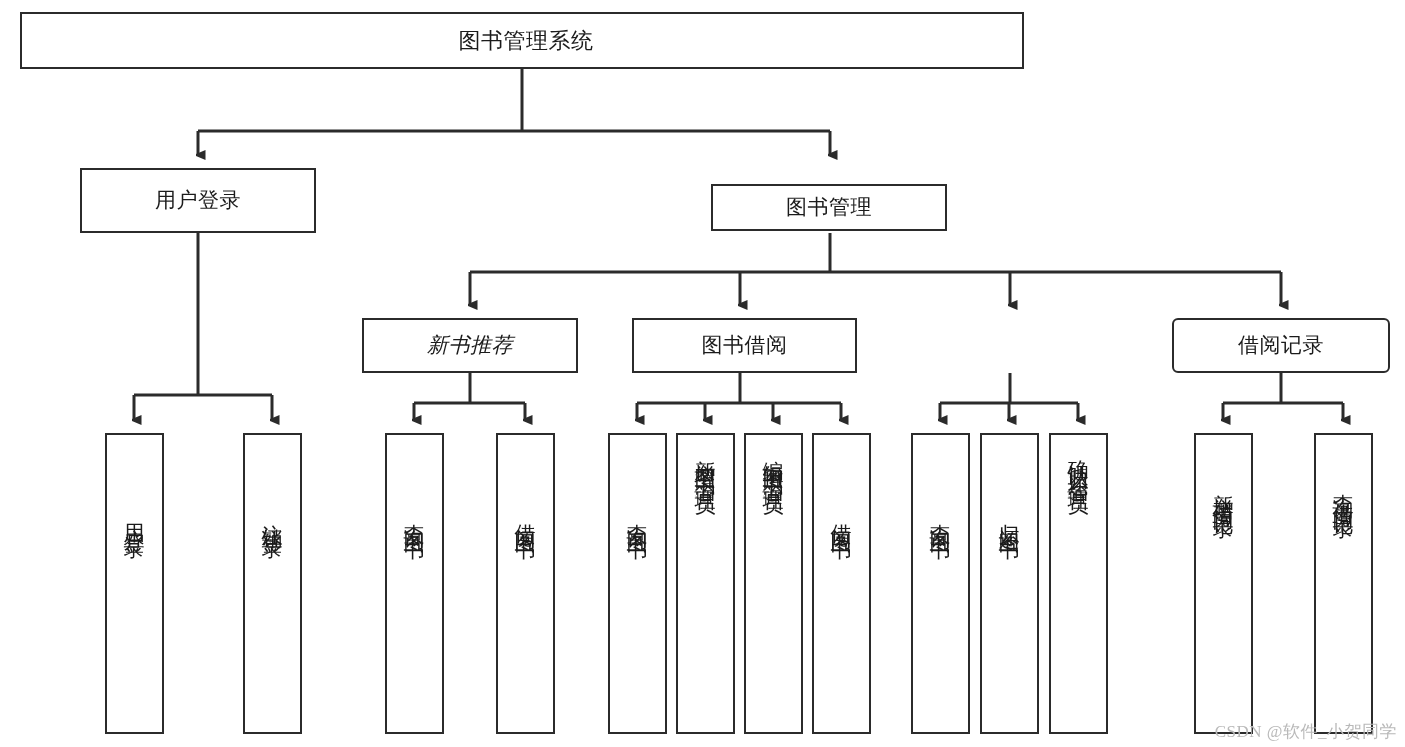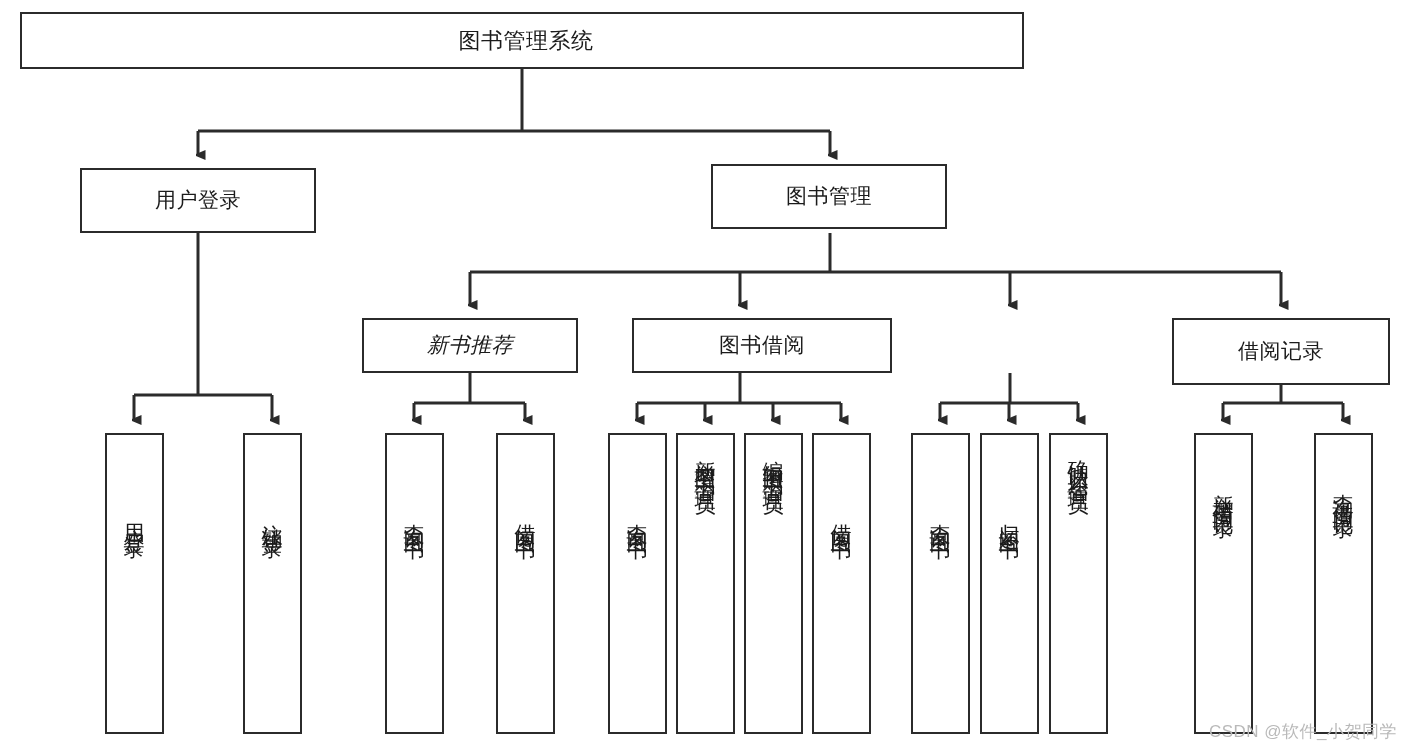--- a/index.html
+++ b/index.html
@@ -71,20 +71,21 @@
     max-height: 285px;
   }
   #watermark {
     position: absolute;
     right: 8px;
     bottom: 4px;
     font-size: 17px;
     color: #b9b9b9;
     white-space: nowrap;
     letter-spacing: 0.5px;
+    font-family: Liberation Serif, serif;
   }
 </style>
 </head>
 <body>
 
 <div id="diagram-root">
 
   <svg id="edge-layer" viewBox="0 0 1405 747" width="1405" height="747" xmlns="http://www.w3.org/2000/svg">
     <defs>
       <marker id="arrow" markerWidth="10" markerHeight="10" refX="5" refY="7.5" orient="auto" markerUnits="userSpaceOnUse">
@@ -135,31 +136,31 @@
     </g>
   </svg>
 
   <div class="node horiz root" style="left:20px; top:12px; width:1004px; height:57px;">
     <span class="node-label">图书管理系统</span>
   </div>
 
   <div class="node horiz" style="left:80px; top:168px; width:236px; height:65px;">
     <span class="node-label">用户登录</span>
   </div>
-  <div class="node horiz" style="left:711px; top:164px; width:236px; height:65px;">
+  <div class="node horiz" style="left:711px; top:184px; width:236px; height:47px;">
     <span class="node-label">图书管理</span>
   </div>
 
   <div class="node horiz" style="left:362px; top:318px; width:216px; height:55px;font-style:italic;">
     <span class="node-label">新书推荐</span>
   </div>
-  <div class="node horiz" style="left:632px; top:318px; width:260px; height:55px;">
+  <div class="node horiz" style="left:632px; top:318px; width:225px; height:55px;">
     <span class="node-label">图书借阅</span>
   </div>
-  <div class="node horiz" style="left:1172px; top:318px; width:218px; height:67px;">
+  <div class="node horiz" style="left:1172px; top:318px; width:218px; height:55px;border-radius:6px;">
     <span class="node-label">借阅记录</span>
   </div>
 
   <div class="node vert" style="left:105px; top:433px; width:59px; height:301px; padding-top:72px;">
     <span class="node-label">用户登录</span>
   </div>
   <div class="node vert" style="left:243px; top:433px; width:59px; height:301px; padding-top:72px;">
     <span class="node-label">注销登录</span>
   </div>
 

